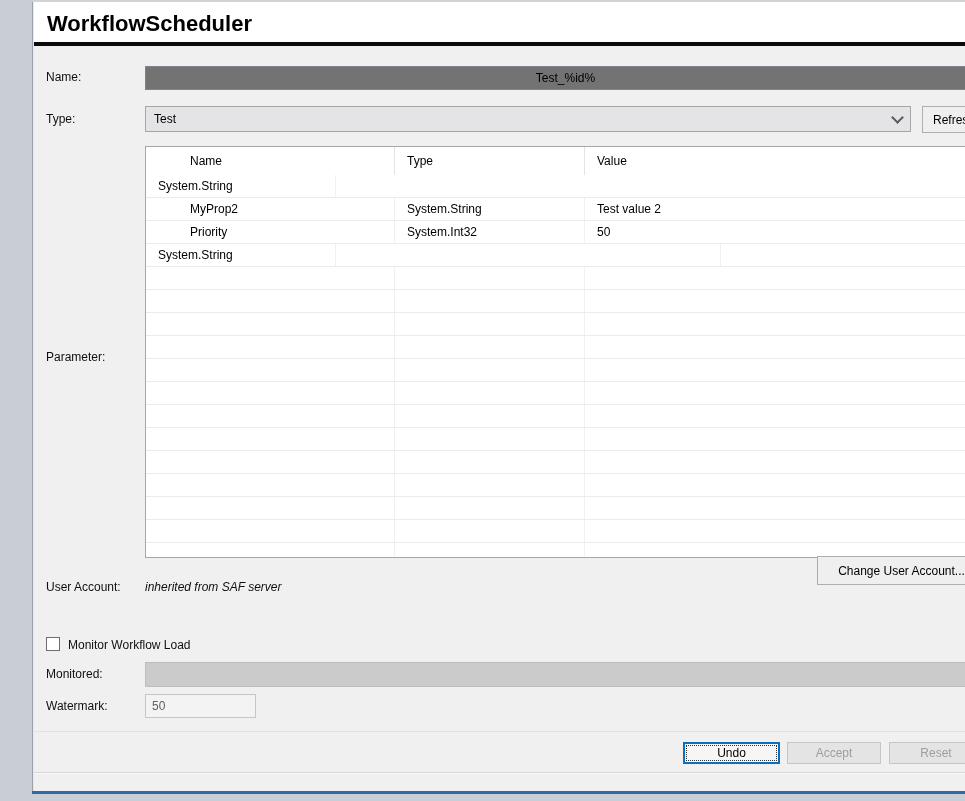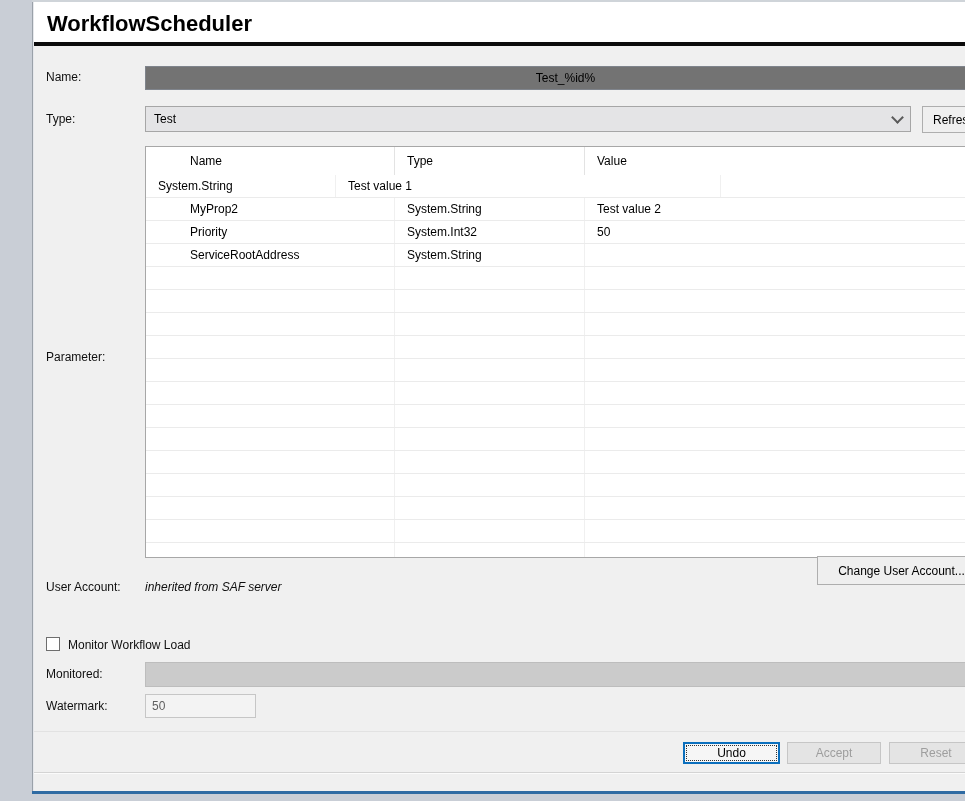--- a/index.html
+++ b/index.html
@@ -111,37 +111,35 @@
   <div class="abs param-table">
     <div class="thead">
       <div class="hcell col-name">Name</div>
       <div class="hcell col-type">Type</div>
       <div class="hcell col-value">Value</div>
       <div class="hcell col-filler"></div>
     </div>
     <div>
         <div class="trow">
           <div class="tcell col-type">System.String</div>
-          <div class="tcell col-value">Test value 1</div>
           <div class="tcell col-filler"></div>
         </div>
         <div class="trow">
           <div class="tcell col-name">MyProp2</div>
           <div class="tcell col-type">System.String</div>
           <div class="tcell col-value">Test value 2</div>
           <div class="tcell col-filler"></div>
         </div>
         <div class="trow">
           <div class="tcell col-name">Priority</div>
           <div class="tcell col-type">System.Int32</div>
           <div class="tcell col-value">50</div>
           <div class="tcell col-filler"></div>
         </div>
         <div class="trow">
-          <div class="tcell col-name">ServiceRootAddress</div>
           <div class="tcell col-type">System.String</div>
           <div class="tcell col-value"></div>
           <div class="tcell col-filler"></div>
         </div>
         <div class="trow">
           <div class="tcell col-name"></div>
           <div class="tcell col-type"></div>
           <div class="tcell col-value"></div>
           <div class="tcell col-filler"></div>
         </div>

